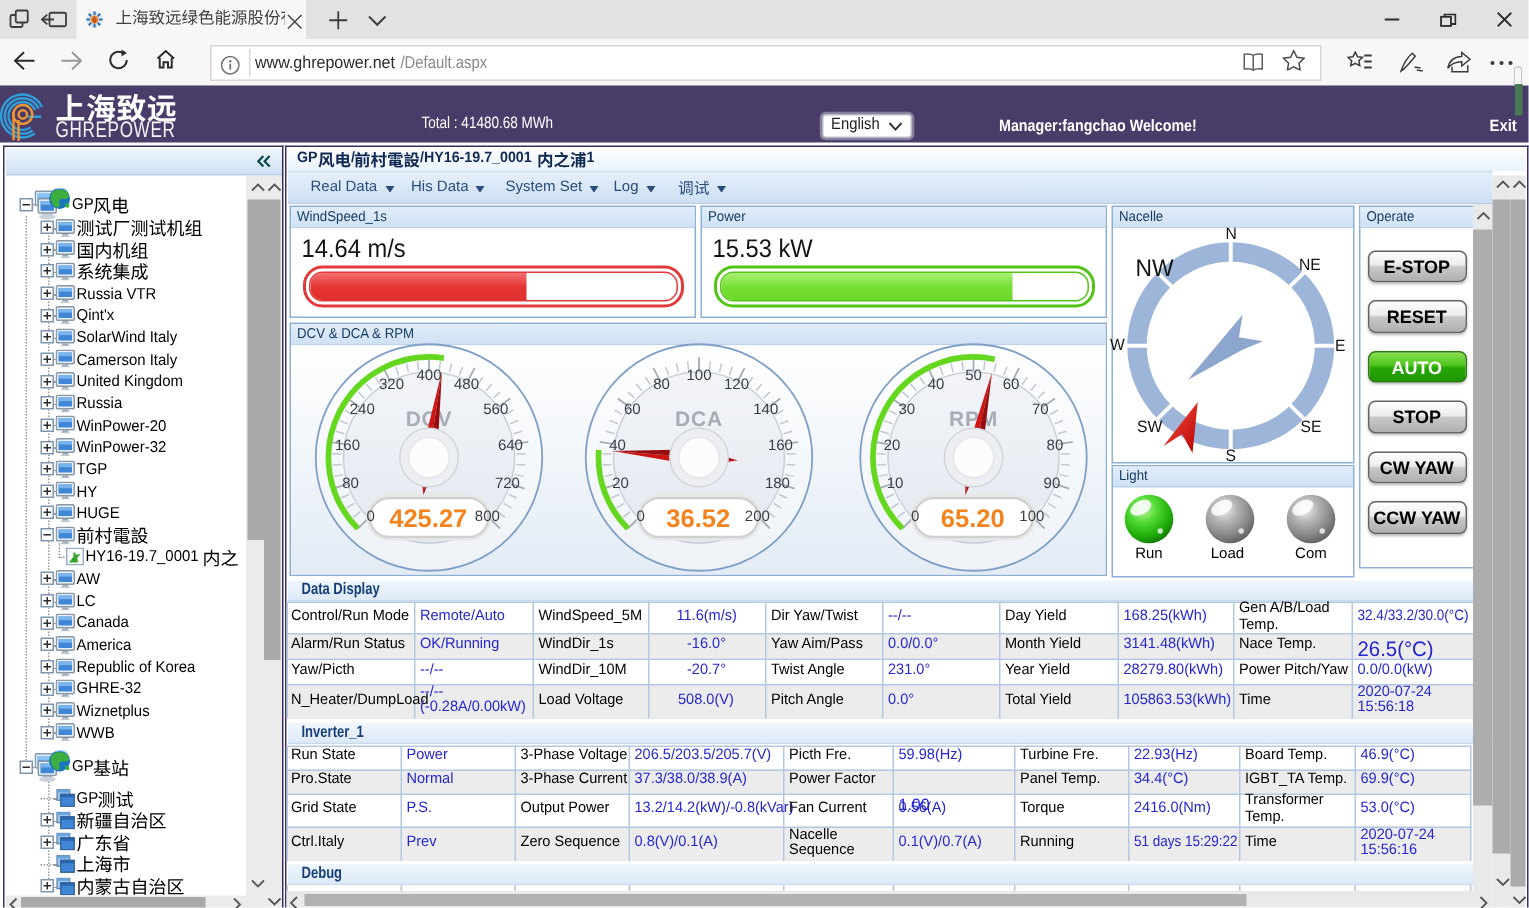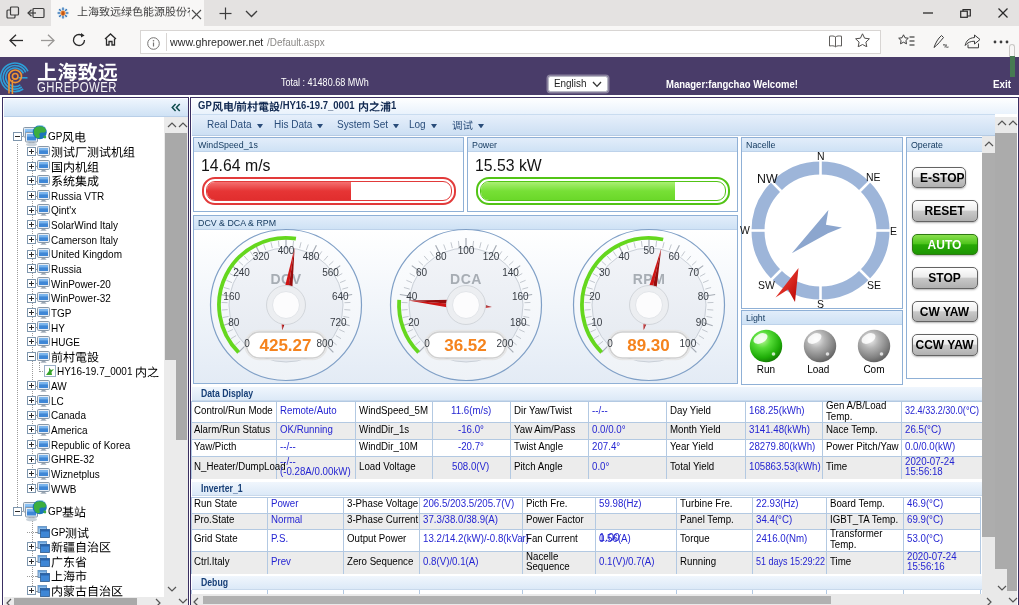--- a/index.html
+++ b/index.html
@@ -938,21 +938,21 @@
     <text x="25.7" y="74.9" font-size="10" fill="#383d44" text-anchor="middle" font-family="Liberation Sans">20</text>
     <text x="35.5" y="51.2" font-size="10" fill="#383d44" text-anchor="middle" font-family="Liberation Sans">30</text>
     <text x="55.0" y="34.5" font-size="10" fill="#383d44" text-anchor="middle" font-family="Liberation Sans">40</text>
     <text x="80.0" y="28.5" font-size="10" fill="#383d44" text-anchor="middle" font-family="Liberation Sans">50</text>
     <text x="105.0" y="34.5" font-size="10" fill="#383d44" text-anchor="middle" font-family="Liberation Sans">60</text>
     <text x="124.5" y="51.2" font-size="10" fill="#383d44" text-anchor="middle" font-family="Liberation Sans">70</text>
     <text x="134.3" y="74.9" font-size="10" fill="#383d44" text-anchor="middle" font-family="Liberation Sans">80</text>
     <text x="132.3" y="100.5" font-size="10" fill="#383d44" text-anchor="middle" font-family="Liberation Sans">90</text>
     <text x="118.9" y="122.4" font-size="10" fill="#383d44" text-anchor="middle" font-family="Liberation Sans">100</text>
   </svg>
-<span style="position:absolute;left:627.2px;top:336.97px;font-size:17.00px;line-height:1;font-weight:700;color:#f5831d;white-space:pre;">89.30</span>
+<span style="position:absolute;left:627.2px;top:336.97px;font-size:17.00px;line-height:1;font-weight:700;color:#f5831d;white-space:pre;">65.20</span>
 <div style="position:absolute;left:741.0px;top:137.0px;width:162.0px;height:171.5px;border:1px solid #8fb0d6;background:#fff;"></div>
 <div style="position:absolute;left:742.0px;top:138.0px;width:160.0px;height:14.0px;background:linear-gradient(#e2edfa,#cfe2f5);border-bottom:1px solid #bdd2ea;"></div>
 <span style="position:absolute;left:745.5px;top:140.46px;font-size:9.50px;line-height:1;font-weight:400;color:#173c61;white-space:pre;transform:scale(0.9300,1);transform-origin:0 0;">Nacelle</span>
 <svg style="position:absolute;left:741px;top:152px" width="162" height="156" viewBox="0 0 162 156">
     <circle cx="79.5" cy="78.5" r="62.5" fill="none" stroke="#9db5d9" stroke-width="13"></circle>
 <line x1="79.50" y1="23.00" x2="79.50" y2="9.00" stroke="#ffffff" stroke-width="2.6"></line>
 <line x1="118.74" y1="39.26" x2="128.64" y2="29.36" stroke="#ffffff" stroke-width="2.6"></line>
 <line x1="135.00" y1="78.50" x2="149.00" y2="78.50" stroke="#ffffff" stroke-width="2.6"></line>
 <line x1="118.74" y1="117.74" x2="128.64" y2="127.64" stroke="#ffffff" stroke-width="2.6"></line>
 <line x1="79.50" y1="134.00" x2="79.50" y2="148.00" stroke="#ffffff" stroke-width="2.6"></line>
@@ -965,21 +965,21 @@
         <stop offset="0" stop-color="#ff5545"></stop>
         <stop offset="1" stop-color="#b50000"></stop>
       </linearGradient>
     </defs>
     <polygon points="57.5,116 34.5,145.5 47,137.5 54,150 " fill="url(#rg)"></polygon>
   </svg>
 <span style="position:absolute;left:816.7px;top:151.48px;font-size:11.00px;line-height:1;font-weight:400;color:#111;white-space:pre;transform:scale(0.9500,1);transform-origin:0 0;">N</span>
 <span style="position:absolute;left:817.0px;top:298.98px;font-size:11.00px;line-height:1;font-weight:400;color:#111;white-space:pre;transform:scale(0.9500,1);transform-origin:0 0;">S</span>
 <span style="position:absolute;left:739.6px;top:224.98px;font-size:11.00px;line-height:1;font-weight:400;color:#111;white-space:pre;transform:scale(0.9500,1);transform-origin:0 0;">W</span>
 <span style="position:absolute;left:890.0px;top:225.98px;font-size:11.00px;line-height:1;font-weight:400;color:#111;white-space:pre;transform:scale(0.9500,1);transform-origin:0 0;">E</span>
-<span style="position:absolute;left:757.3px;top:171.98px;font-size:13px;line-height:1;font-weight:400;color:#111;white-space:pre;transform:scale(0.9500,1);transform-origin:0 0;">NW</span>
+<span style="position:absolute;left:757.3px;top:171.98px;font-size:16px;line-height:1;font-weight:400;color:#111;white-space:pre;transform:scale(0.9500,1);transform-origin:0 0;">NW</span>
 <span style="position:absolute;left:866.2px;top:171.98px;font-size:11.00px;line-height:1;font-weight:400;color:#111;white-space:pre;transform:scale(0.9500,1);transform-origin:0 0;">NE</span>
 <span style="position:absolute;left:758.1px;top:279.98px;font-size:11.00px;line-height:1;font-weight:400;color:#111;white-space:pre;transform:scale(0.9500,1);transform-origin:0 0;">SW</span>
 <span style="position:absolute;left:866.5px;top:279.98px;font-size:11.00px;line-height:1;font-weight:400;color:#111;white-space:pre;transform:scale(0.9500,1);transform-origin:0 0;">SE</span>
 <div style="position:absolute;left:741.0px;top:309.5px;width:162.0px;height:75.0px;border:1px solid #8fb0d6;background:#fff;"></div>
 <div style="position:absolute;left:742.0px;top:310.5px;width:160.0px;height:14.0px;background:linear-gradient(#e2edfa,#cfe2f5);border-bottom:1px solid #bdd2ea;"></div>
 <span style="position:absolute;left:745.5px;top:312.96px;font-size:9.50px;line-height:1;font-weight:400;color:#173c61;white-space:pre;transform:scale(0.9300,1);transform-origin:0 0;">Light</span>
 <svg style="position:absolute;left:749.0px;top:329.0px" width="34" height="34" viewBox="0 0 34 34">
     <defs>
       <radialGradient id="bgreen766" cx="0.38" cy="0.3" r="0.75">
         <stop offset="0" stop-color="#c8f7a8"></stop>
@@ -1017,21 +1017,21 @@
     <circle cx="17" cy="17" r="16.2" fill="url(#bgrey2874)"></circle>
     <ellipse cx="11.5" cy="9.5" rx="7.5" ry="4.6" transform="rotate(-28 11.5 9.5)" fill="rgba(255,255,255,0.85)"></ellipse>
     <circle cx="24.5" cy="25" r="1.8" fill="rgba(255,255,255,0.75)"></circle>
   </svg>
 <span style="position:absolute;left:756.8px;top:364.99px;font-size:10.00px;line-height:1;font-weight:400;color:#000;white-space:pre;">Run</span>
 <span style="position:absolute;left:807.2px;top:364.99px;font-size:10.00px;line-height:1;font-weight:400;color:#000;white-space:pre;">Load</span>
 <span style="position:absolute;left:863.4px;top:364.99px;font-size:10.00px;line-height:1;font-weight:400;color:#000;white-space:pre;">Com</span>
 <div style="position:absolute;left:906.0px;top:137.0px;width:76.5px;height:242.0px;border:1px solid #8fb0d6;background:#fff;"></div>
 <div style="position:absolute;left:907.0px;top:138.0px;width:74.5px;height:14.0px;background:linear-gradient(#e2edfa,#cfe2f5);border-bottom:1px solid #bdd2ea;"></div>
 <span style="position:absolute;left:910.5px;top:140.46px;font-size:9.50px;line-height:1;font-weight:400;color:#173c61;white-space:pre;transform:scale(0.9300,1);transform-origin:0 0;">Operate</span>
-<div style="position:absolute;left:911.5px;top:166.5px;width:54px;height:21.5px;border-radius:5px;border:1px solid #636363;background:linear-gradient(#fefefe,#ececec 45%,#c8c8c8 52%,#b0b0b0);box-shadow:0 1px 2px rgba(0,0,0,.3);text-align:right;font-weight:bold;font-size:12px;color:#000;line-height:20px;">E-STOP</div>
+<div style="position:absolute;left:911.5px;top:166.5px;width:66.0px;height:21.5px;border-radius:5px;border:1px solid #636363;background:linear-gradient(#fefefe,#ececec 45%,#c8c8c8 52%,#b0b0b0);box-shadow:0 1px 2px rgba(0,0,0,.3);text-align:center;font-weight:bold;font-size:12px;color:#000;line-height:20px;">E-STOP</div>
 <div style="position:absolute;left:911.5px;top:200.0px;width:66.0px;height:21.5px;border-radius:5px;border:1px solid #636363;background:linear-gradient(#fefefe,#ececec 45%,#c8c8c8 52%,#b0b0b0);box-shadow:0 1px 2px rgba(0,0,0,.3);text-align:center;font-weight:bold;font-size:12px;color:#000;line-height:20px;">RESET</div>
 <div style="position:absolute;left:911.5px;top:233.5px;width:66.0px;height:21.5px;border-radius:5px;border:1px solid #2f7a12;background:linear-gradient(#8ae04f,#4fc51d 45%,#28a806 52%,#1d9603);box-shadow:0 1px 2px rgba(0,0,0,.3);text-align:center;font-weight:bold;font-size:12px;color:#fff;line-height:20px;">AUTO</div>
 <div style="position:absolute;left:911.5px;top:267.0px;width:66.0px;height:21.5px;border-radius:5px;border:1px solid #636363;background:linear-gradient(#fefefe,#ececec 45%,#c8c8c8 52%,#b0b0b0);box-shadow:0 1px 2px rgba(0,0,0,.3);text-align:center;font-weight:bold;font-size:12px;color:#000;line-height:20px;">STOP</div>
 <div style="position:absolute;left:911.5px;top:300.5px;width:66.0px;height:21.5px;border-radius:5px;border:1px solid #636363;background:linear-gradient(#fefefe,#ececec 45%,#c8c8c8 52%,#b0b0b0);box-shadow:0 1px 2px rgba(0,0,0,.3);text-align:center;font-weight:bold;font-size:12px;color:#000;line-height:20px;">CW YAW</div>
 <div style="position:absolute;left:911.5px;top:334.0px;width:66.0px;height:21.5px;border-radius:5px;border:1px solid #636363;background:linear-gradient(#fefefe,#ececec 45%,#c8c8c8 52%,#b0b0b0);box-shadow:0 1px 2px rgba(0,0,0,.3);text-align:center;font-weight:bold;font-size:12px;color:#000;line-height:20px;">CCW YAW</div>
 <div style="position:absolute;left:191.5px;top:386.0px;width:803.0px;height:15.0px;background:linear-gradient(#f0f6fd,#dcE9f7);border-bottom:1px solid #c8d9ec;border-top:1px solid #fff;"></div>
 <span style="position:absolute;left:200.5px;top:388.49px;font-size:11.00px;line-height:1;font-weight:700;color:#173f77;white-space:pre;transform:scale(0.7900,1);transform-origin:0 0;">Data Display</span>
 <div style="position:absolute;left:190.5px;top:401.0px;width:792.5px;height:77.5px;border:1px solid #b3c9e2;"></div>
 <div style="position:absolute;left:191.5px;top:422.0px;width:790.5px;height:17.0px;background:#ececec;"></div>
 <div style="position:absolute;left:191.5px;top:456.0px;width:790.5px;height:22.5px;background:#ececec;"></div>
@@ -1060,27 +1060,27 @@
 <span style="position:absolute;left:904.5px;top:406.49px;font-size:10.00px;line-height:1;font-weight:400;color:#2525d2;white-space:pre;transform:scale(0.9050,1);transform-origin:0 0;">32.4/33.2/30.0(°C)</span>
 <span style="position:absolute;left:194.0px;top:425.49px;font-size:10.00px;line-height:1;font-weight:400;color:#000;white-space:pre;transform:scale(0.9700,1);transform-origin:0 0;">Alarm/Run Status</span>
 <span style="position:absolute;left:279.5px;top:425.49px;font-size:10.00px;line-height:1;font-weight:400;color:#2525d2;white-space:pre;transform:scale(0.9700,1);transform-origin:0 0;">OK/Running</span>
 <span style="position:absolute;left:358.5px;top:425.49px;font-size:10.00px;line-height:1;font-weight:400;color:#000;white-space:pre;transform:scale(0.9700,1);transform-origin:0 0;">WindDir_1s</span>
 <span style="position:absolute;left:458.0px;top:425.49px;font-size:10.00px;line-height:1;font-weight:400;color:#2525d2;white-space:pre;transform:scale(0.9700,1);transform-origin:0 0;">-16.0°</span>
 <span style="position:absolute;left:513.5px;top:425.49px;font-size:10.00px;line-height:1;font-weight:400;color:#000;white-space:pre;transform:scale(0.9700,1);transform-origin:0 0;">Yaw Aim/Pass</span>
 <span style="position:absolute;left:591.5px;top:425.49px;font-size:10.00px;line-height:1;font-weight:400;color:#2525d2;white-space:pre;transform:scale(0.9700,1);transform-origin:0 0;">0.0/0.0°</span>
 <span style="position:absolute;left:669.5px;top:425.49px;font-size:10.00px;line-height:1;font-weight:400;color:#000;white-space:pre;transform:scale(0.9700,1);transform-origin:0 0;">Month Yield</span>
 <span style="position:absolute;left:748.5px;top:425.49px;font-size:10.00px;line-height:1;font-weight:400;color:#2525d2;white-space:pre;transform:scale(0.9700,1);transform-origin:0 0;">3141.48(kWh)</span>
 <span style="position:absolute;left:825.5px;top:425.49px;font-size:10.00px;line-height:1;font-weight:400;color:#000;white-space:pre;transform:scale(0.9700,1);transform-origin:0 0;">Nace Temp.</span>
-<span style="position:absolute;left:904.5px;top:425.49px;font-size:10.00px;line-height:1;font-weight:400;color:#2525d2;white-space:pre;transform:scale(0.9700,1);transform-origin:0 0;">26.5(°C)</span>
+<span style="position:absolute;left:904.5px;top:425.49px;font-size:14px;line-height:1;font-weight:400;color:#2525d2;white-space:pre;transform:scale(0.9700,1);transform-origin:0 0;">26.5(°C)</span>
 <span style="position:absolute;left:194.0px;top:442.49px;font-size:10.00px;line-height:1;font-weight:400;color:#000;white-space:pre;transform:scale(0.9700,1);transform-origin:0 0;">Yaw/Picth</span>
 <span style="position:absolute;left:279.5px;top:442.49px;font-size:10.00px;line-height:1;font-weight:400;color:#2525d2;white-space:pre;transform:scale(0.9700,1);transform-origin:0 0;">--/--</span>
 <span style="position:absolute;left:358.5px;top:442.49px;font-size:10.00px;line-height:1;font-weight:400;color:#000;white-space:pre;transform:scale(0.9700,1);transform-origin:0 0;">WindDir_10M</span>
 <span style="position:absolute;left:458.0px;top:442.49px;font-size:10.00px;line-height:1;font-weight:400;color:#2525d2;white-space:pre;transform:scale(0.9700,1);transform-origin:0 0;">-20.7°</span>
 <span style="position:absolute;left:513.5px;top:442.49px;font-size:10.00px;line-height:1;font-weight:400;color:#000;white-space:pre;transform:scale(0.9700,1);transform-origin:0 0;">Twist Angle</span>
-<span style="position:absolute;left:591.5px;top:442.49px;font-size:10.00px;line-height:1;font-weight:400;color:#2525d2;white-space:pre;transform:scale(0.9700,1);transform-origin:0 0;">207.4°</span>
+<span style="position:absolute;left:591.5px;top:442.49px;font-size:10.00px;line-height:1;font-weight:400;color:#2525d2;white-space:pre;transform:scale(0.9700,1);transform-origin:0 0;">231.0°</span>
 <span style="position:absolute;left:669.5px;top:442.49px;font-size:10.00px;line-height:1;font-weight:400;color:#000;white-space:pre;transform:scale(0.9700,1);transform-origin:0 0;">Year Yield</span>
 <span style="position:absolute;left:748.5px;top:442.49px;font-size:10.00px;line-height:1;font-weight:400;color:#2525d2;white-space:pre;transform:scale(0.9700,1);transform-origin:0 0;">28279.80(kWh)</span>
 <span style="position:absolute;left:825.5px;top:442.49px;font-size:10.00px;line-height:1;font-weight:400;color:#000;white-space:pre;transform:scale(0.9700,1);transform-origin:0 0;">Power Pitch/Yaw</span>
 <span style="position:absolute;left:904.5px;top:442.49px;font-size:10.00px;line-height:1;font-weight:400;color:#2525d2;white-space:pre;transform:scale(0.9700,1);transform-origin:0 0;">0.0/0.0(kW)</span>
 <span style="position:absolute;left:194.0px;top:462.24px;font-size:10.00px;line-height:1;font-weight:400;color:#000;white-space:pre;transform:scale(0.9700,1);transform-origin:0 0;">N_Heater/DumpLoad</span>
 <span style="position:absolute;left:279.5px;top:456.99px;font-size:10.00px;line-height:1;font-weight:400;color:#2525d2;white-space:pre;transform:scale(0.9700,1);transform-origin:0 0;">--/--</span>
 <span style="position:absolute;left:279.5px;top:467.49px;font-size:10.00px;line-height:1;font-weight:400;color:#2525d2;white-space:pre;transform:scale(0.9700,1);transform-origin:0 0;">(-0.28A/0.00kW)</span>
 <span style="position:absolute;left:358.5px;top:462.24px;font-size:10.00px;line-height:1;font-weight:400;color:#000;white-space:pre;transform:scale(0.9700,1);transform-origin:0 0;">Load Voltage</span>
 <span style="position:absolute;left:452.4px;top:462.24px;font-size:10.00px;line-height:1;font-weight:400;color:#2525d2;white-space:pre;transform:scale(0.9700,1);transform-origin:0 0;">508.0(V)</span>
 <span style="position:absolute;left:513.5px;top:462.24px;font-size:10.00px;line-height:1;font-weight:400;color:#000;white-space:pre;transform:scale(0.9700,1);transform-origin:0 0;">Pitch Angle</span>

